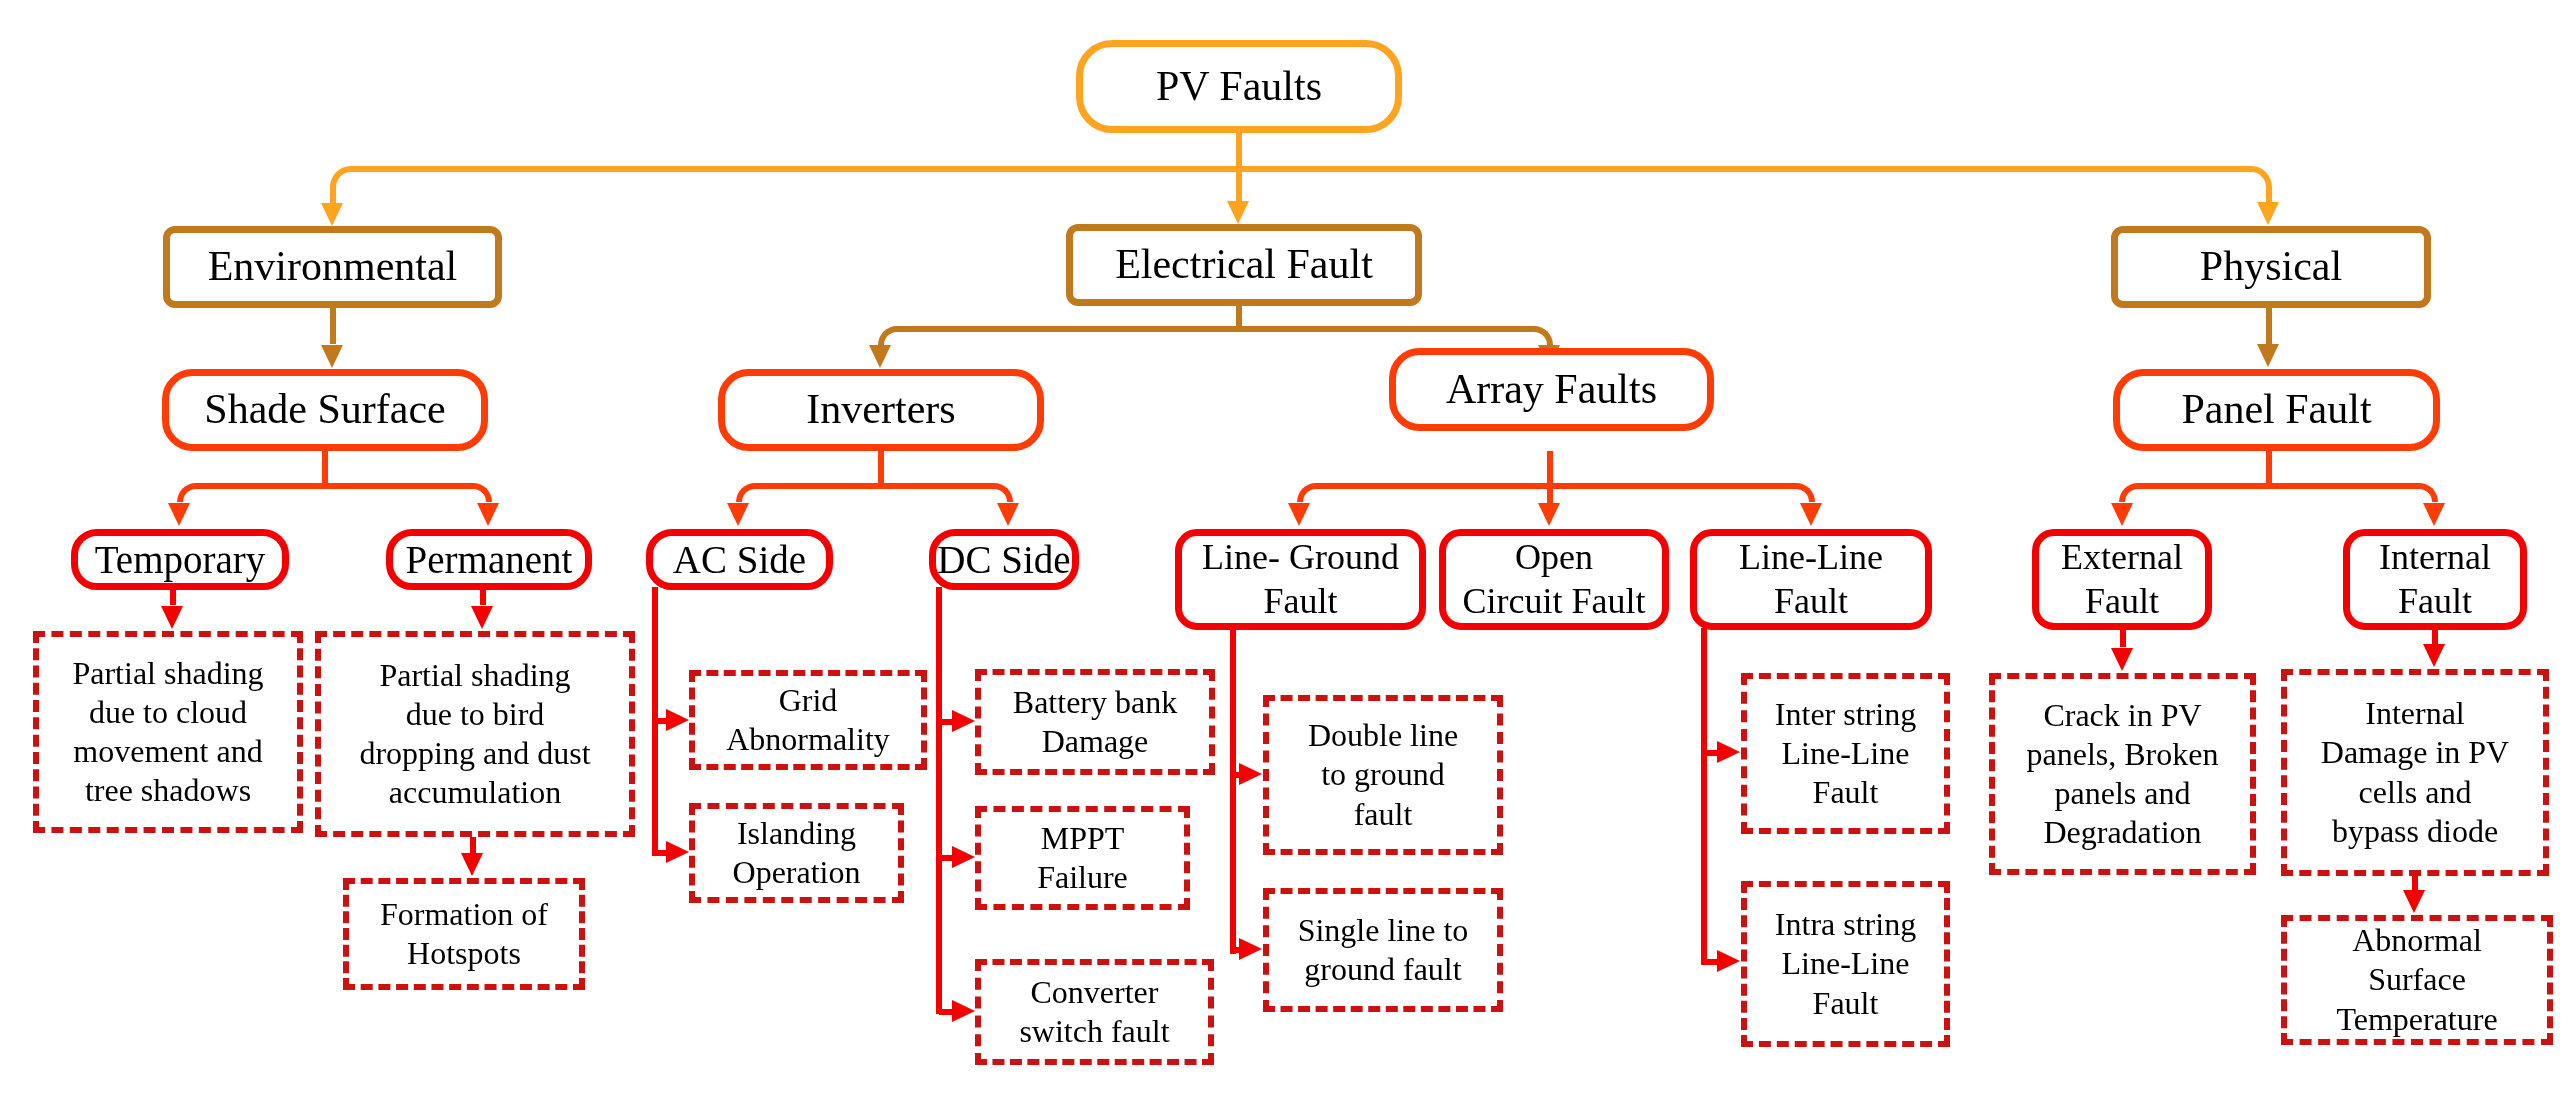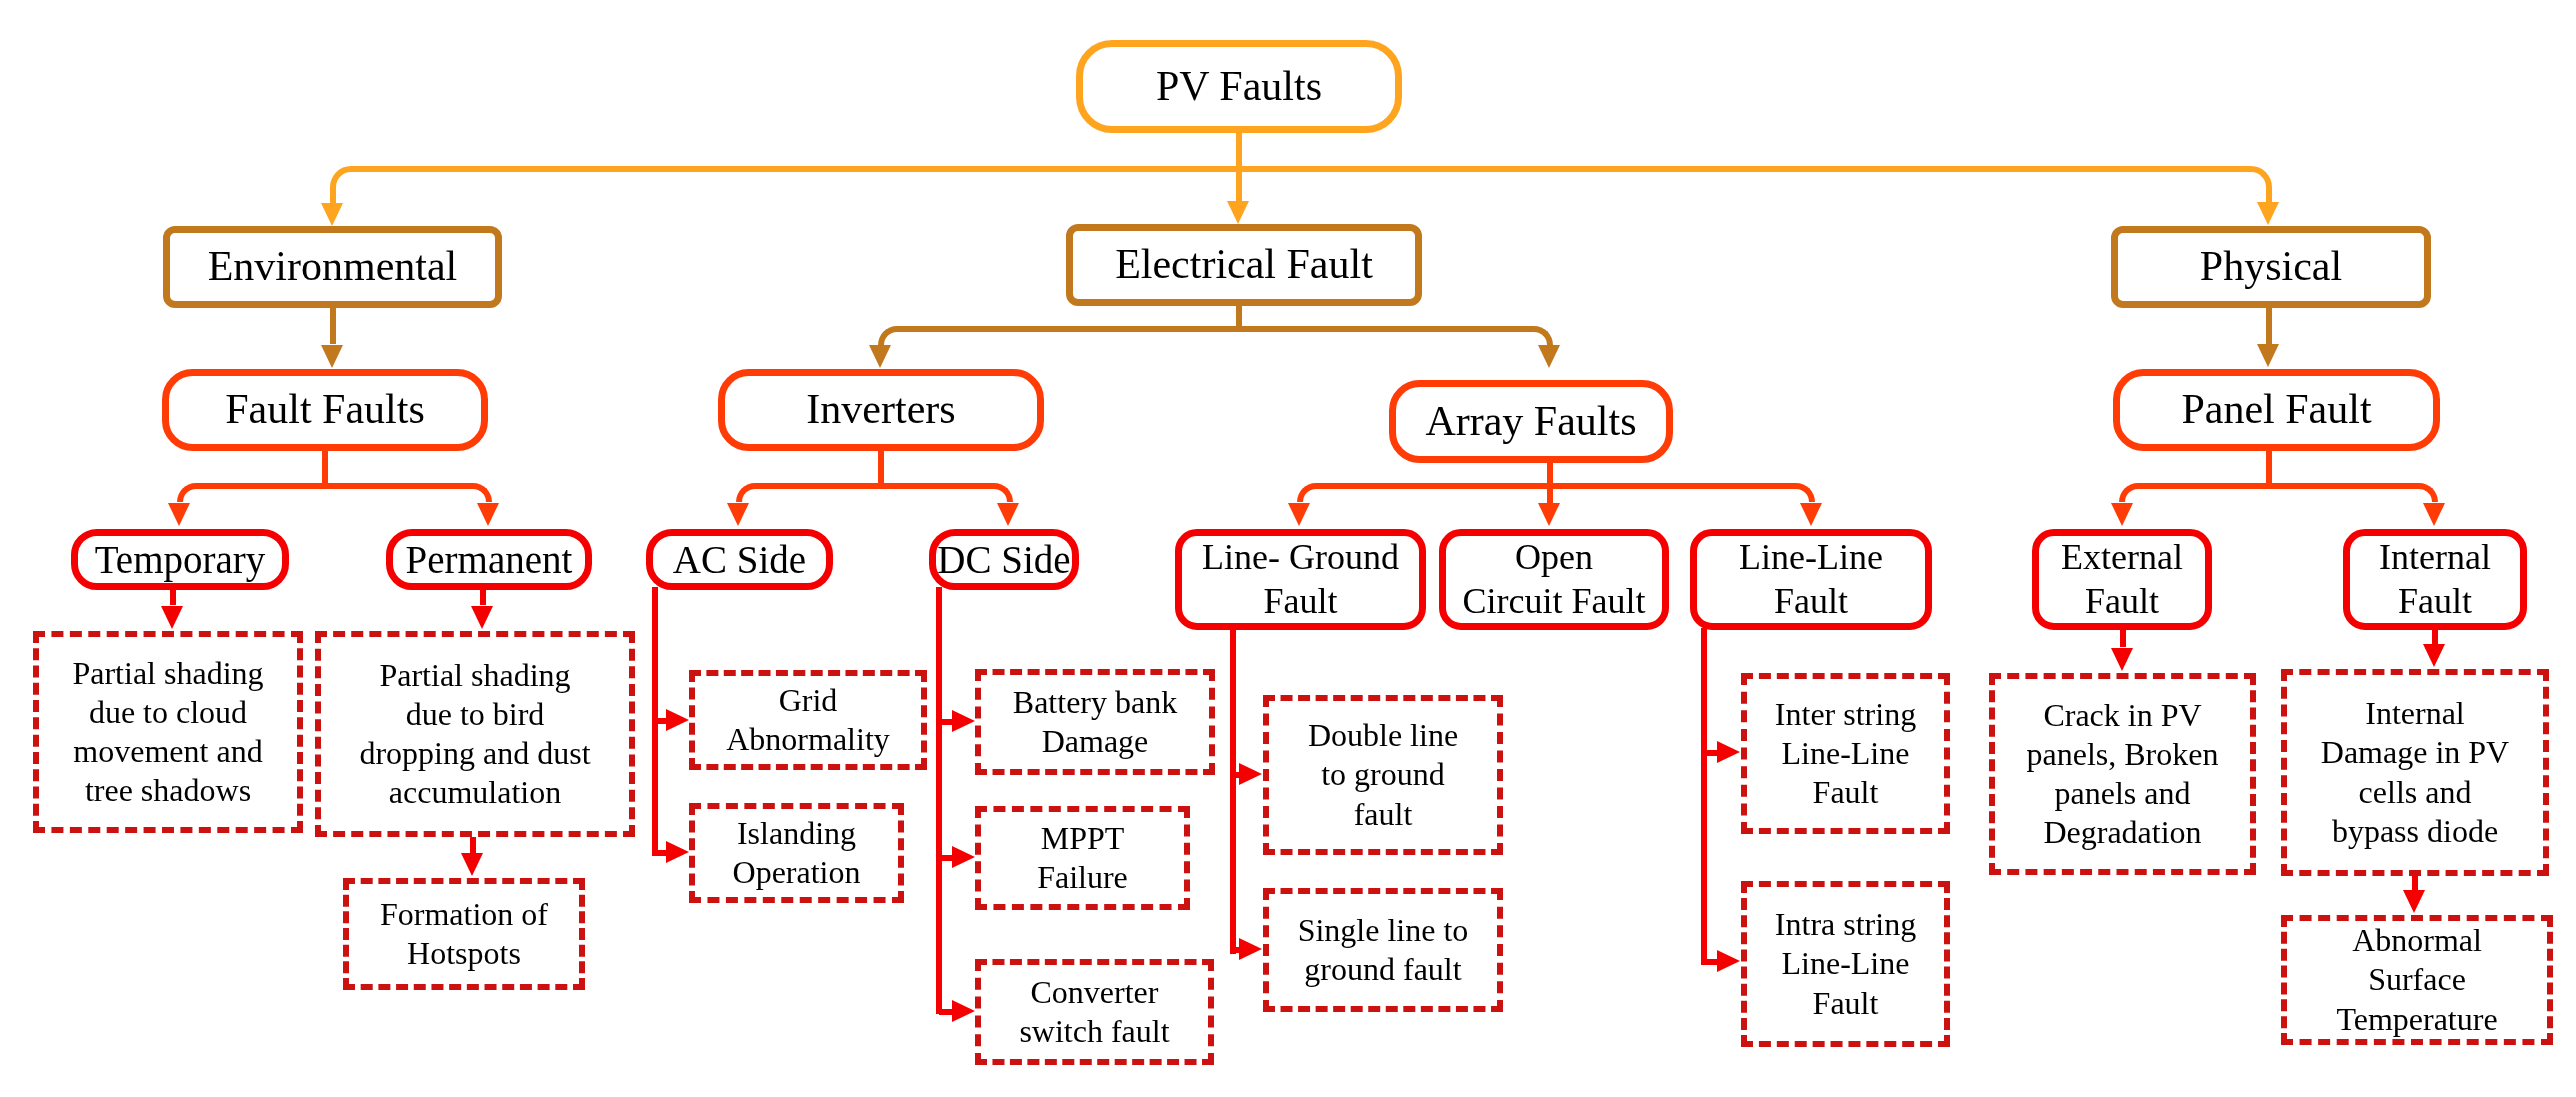--- a/index.html
+++ b/index.html
@@ -130,26 +130,26 @@
       <span class="lbl">Environmental</span>
     </div>
   <div class="node lv2" style="left:2111px;top:226px;width:320px;height:82px">
       <span class="lbl">Physical</span>
     </div>
   <div class="node lv2" style="left:1066px;top:224px;width:356px;height:82px">
       <span class="lbl">Electrical Fault</span>
     </div>
 
   <div class="node lv3" style="left:162px;top:369px;width:326px;height:82px">
-      <span class="lbl">Fault Faults</span>
+      <span class="lbl">Shade Surface</span>
     </div>
   <div class="node lv3" style="left:718px;top:369px;width:326px;height:82px">
       <span class="lbl">Inverters</span>
     </div>
-  <div class="node lv3" style="left:1389px;top:380px;width:284px;height:83px">
+  <div class="node lv3" style="left:1389px;top:348px;width:325px;height:83px">
       <span class="lbl">Array Faults</span>
     </div>
   <div class="node lv3" style="left:2113px;top:369px;width:327px;height:82px">
       <span class="lbl">Panel Fault</span>
     </div>
 
   <div class="node lv4" style="left:71px;top:529px;width:218px;height:61px">
       <span class="lbl">Temporary</span>
     </div>
   <div class="node lv4" style="left:386px;top:529px;width:206px;height:61px">

